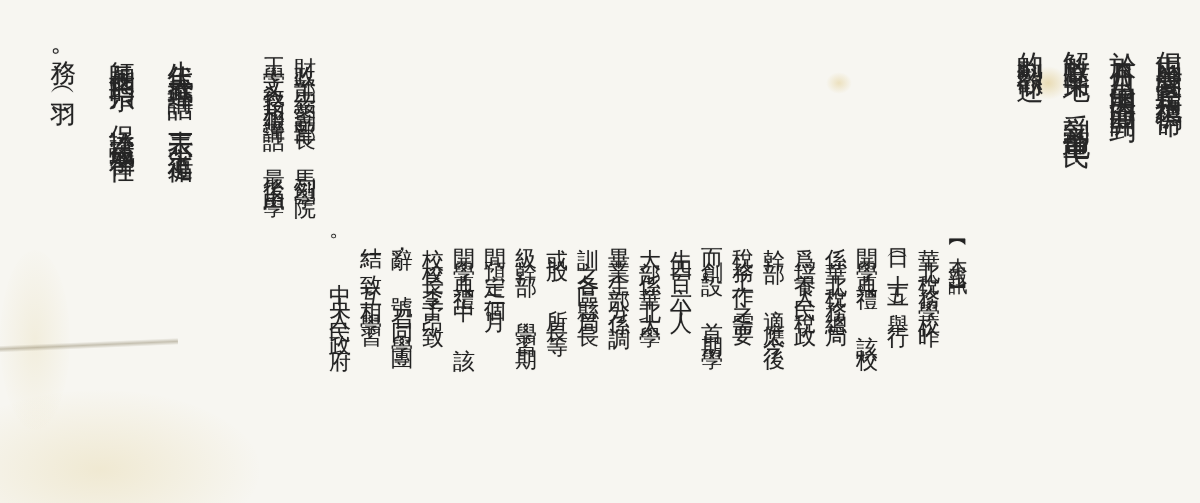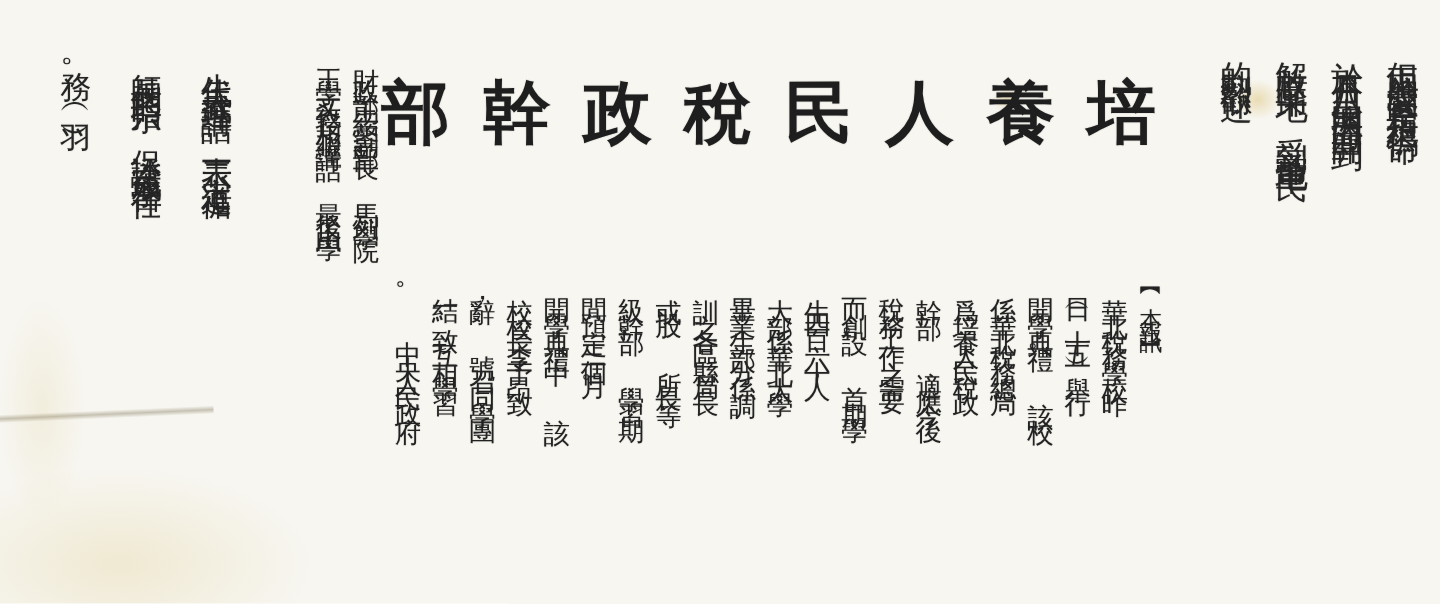--- a/index.html
+++ b/index.html
@@ -85,21 +85,20 @@
   <div class="stain stain-d"></div>
   <div class="crease"></div>
 
   <section class="vgroup right-brief">
     <div class="vline">但兩艘愛國官兵拒絕僞命，</div>
     <div class="vline">於本月八日由澳門海面開到</div>
     <div class="vline">解放區某地，受到當地軍民</div>
     <div class="vline">的熱烈歡迎。</div>
   </section>
 
-  <div class="kicker">部幹政稅民人養培</div>
 
   <section class="vgroup body-cols">
     <div class="vline source-tag">【本報訊】</div>
     <div class="vline">華北稅務學校昨</div>
     <div class="vline">日（十五）舉行</div>
     <div class="vline">開學典禮。該校</div>
     <div class="vline">係華北稅務總局</div>
     <div class="vline">爲培養人民稅政</div>
     <div class="vline">幹部、適應今後</div>
     <div class="vline">稅務工作之需要</div>

